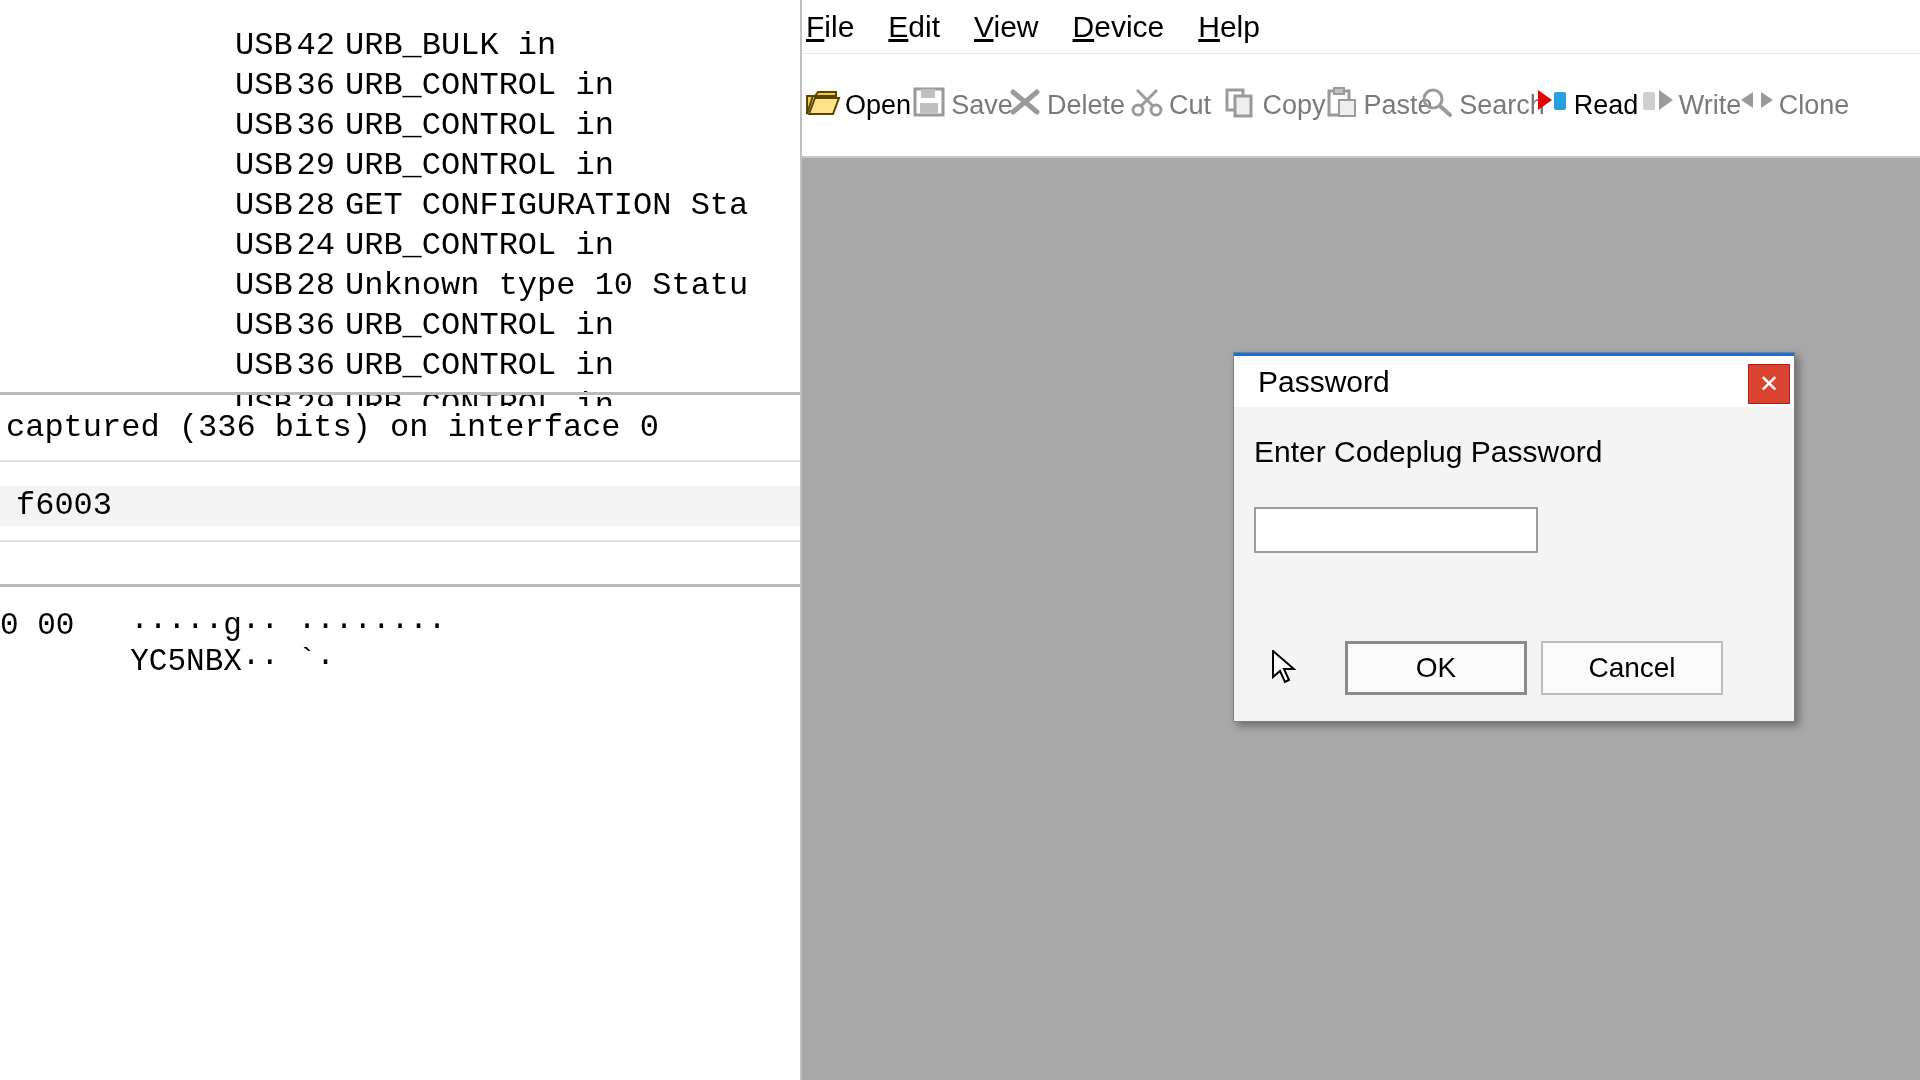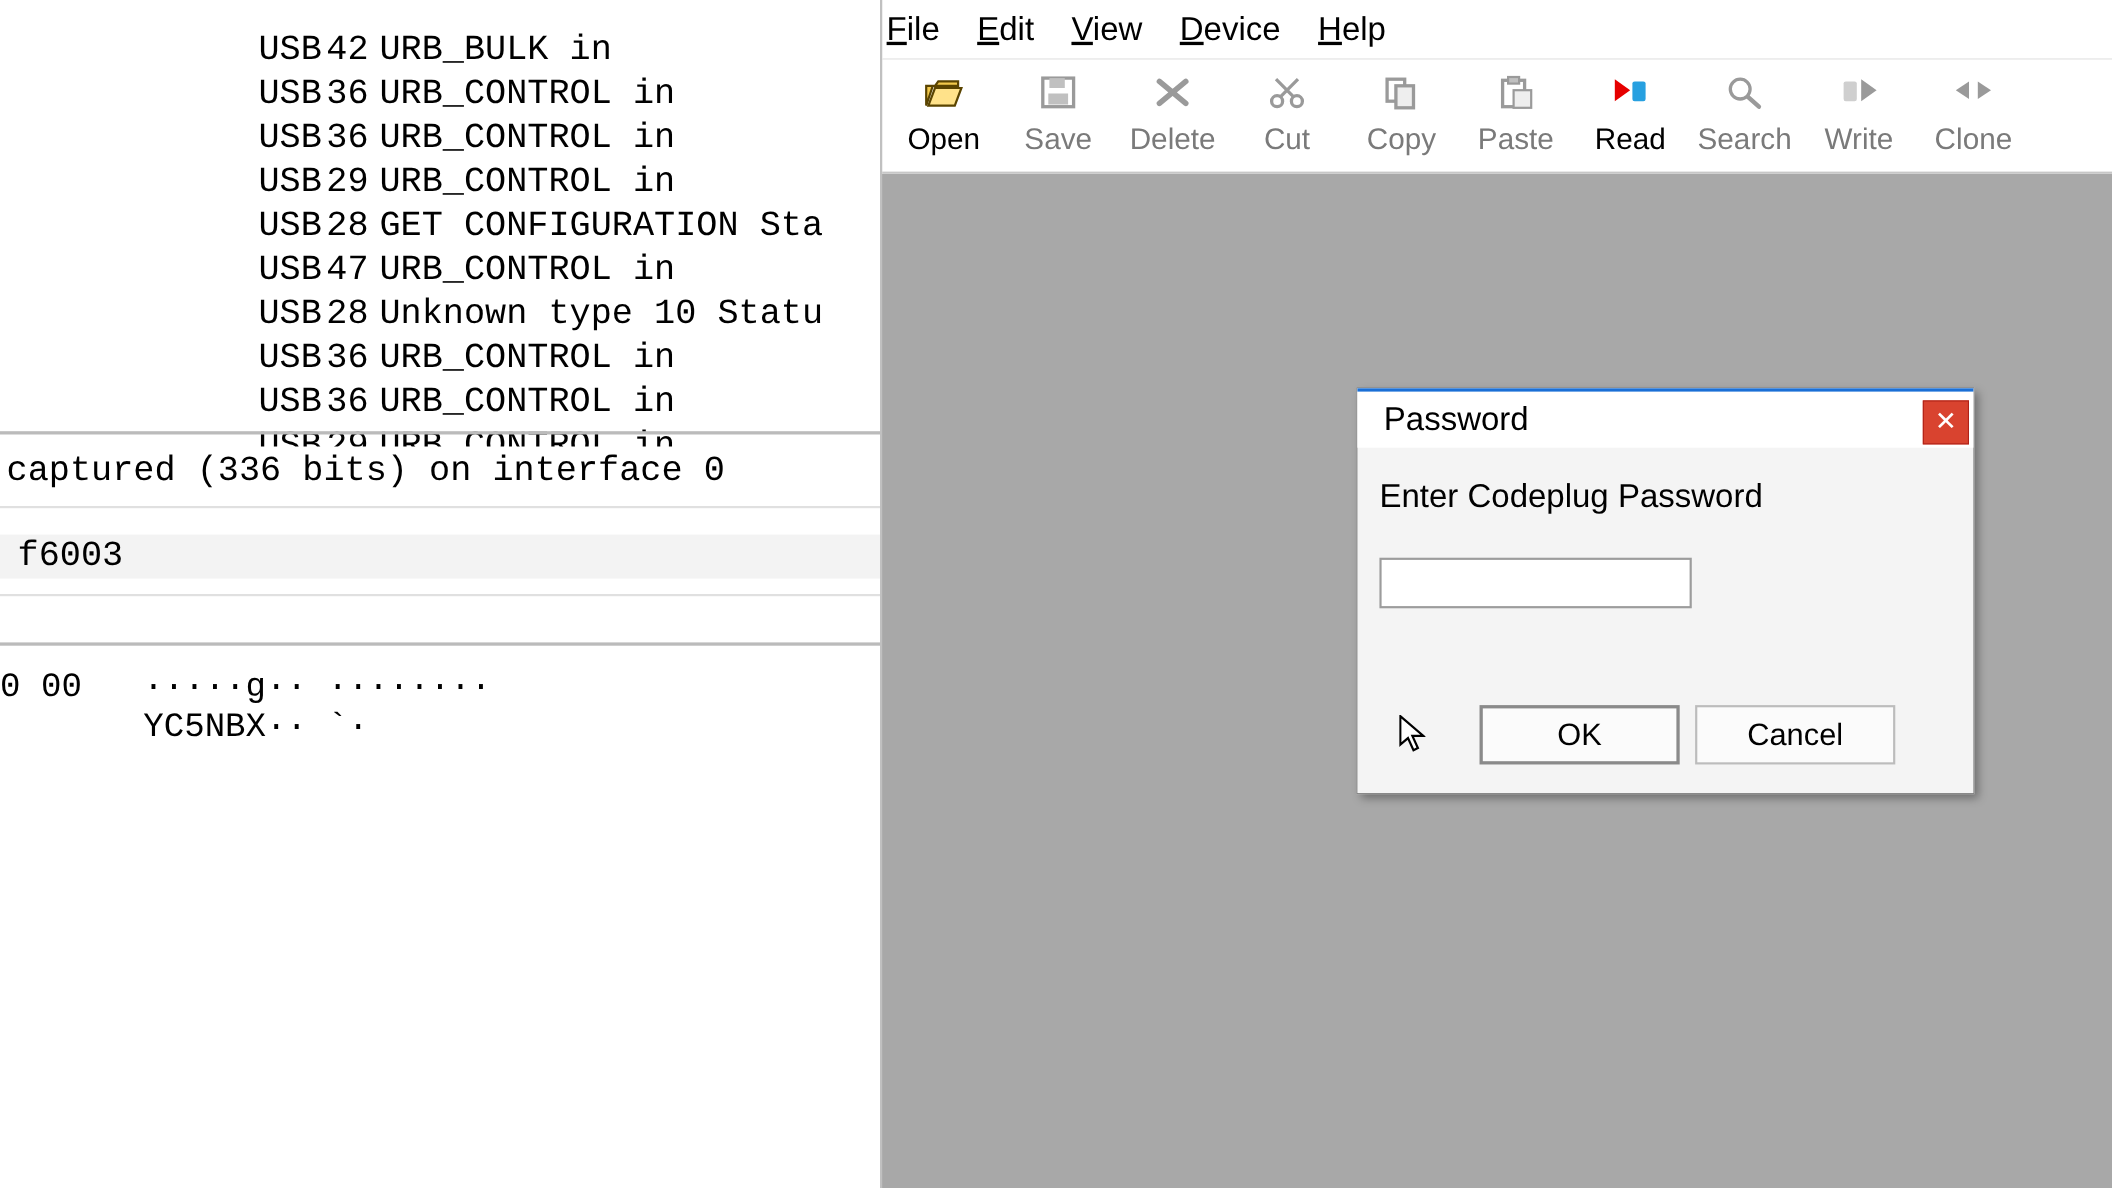--- a/index.html
+++ b/index.html
@@ -71,21 +71,21 @@
 
   .toolbar {
     position:absolute; left:0; top:54px; width:100%; height:104px;
     background:#ffffff;
     display:flex; align-items:center;
     padding-left: 4px;
     border-bottom:2px solid #c7c7c7;
   }
   .tbtn {
     width:104px; height:100px;
-    display:flex; flex-direction:column; align-items:center; justify-content:center;
+    display:flex; flex-direction:row; align-items:center; justify-content:center;
     gap:4px;
     font-size:27px;
     color:#7a7a7a;
     border-right:0;
   }
   .tbtn.enabled { color:#000; }
   .tbtn svg { width:36px; height:32px; }
   .tbtn.enabled svg .s-fill { fill:#f2c84b; }
   .tbtn.enabled.read svg .tri { fill:#e60000; }
   .tbtn.enabled.read svg .bl { fill:#27a0e0; }
@@ -156,21 +156,21 @@
 
 <div class="left-panel">
   <div class="packet-list" style="top:-14px;">
 
     <div class="packet-row"><span class="col-proto"></span><span class="col-len"></span><span class="col-info"></span></div>
     <div class="packet-row"><span class="col-proto">USB</span><span class="col-len">42</span><span class="col-info">URB_BULK in</span></div>
     <div class="packet-row"><span class="col-proto">USB</span><span class="col-len">36</span><span class="col-info">URB_CONTROL in</span></div>
     <div class="packet-row"><span class="col-proto">USB</span><span class="col-len">36</span><span class="col-info">URB_CONTROL in</span></div>
     <div class="packet-row"><span class="col-proto">USB</span><span class="col-len">29</span><span class="col-info">URB_CONTROL in</span></div>
     <div class="packet-row"><span class="col-proto">USB</span><span class="col-len">28</span><span class="col-info">GET CONFIGURATION Sta</span></div>
-    <div class="packet-row"><span class="col-proto">USB</span><span class="col-len">47</span><span class="col-info">URB_CONTROL in</span></div>
+    <div class="packet-row"><span class="col-proto">USB</span><span class="col-len">24</span><span class="col-info">URB_CONTROL in</span></div>
     <div class="packet-row"><span class="col-proto">USB</span><span class="col-len">28</span><span class="col-info">Unknown type 10 Statu</span></div>
     <div class="packet-row"><span class="col-proto">USB</span><span class="col-len">36</span><span class="col-info">URB_CONTROL in</span></div>
     <div class="packet-row"><span class="col-proto">USB</span><span class="col-len">36</span><span class="col-info">URB_CONTROL in</span></div>
     <div class="packet-row" style="height:20px; overflow:hidden;"><span class="col-proto">USB</span><span class="col-len">29</span><span class="col-info">URB_CONTROL in</span></div>
   </div>
 
   <div class="divider-h" style="top:392px;"></div>
 
   <div class="capture-line" style="top:408px;"> captured (336 bits) on interface 0</div>
 
@@ -246,37 +246,37 @@
     <div class="tbtn">
       <span>
         <svg viewBox="0 0 36 32">
             <rect x="6" y="5" width="20" height="24" fill="none" stroke="#9a9a9a" stroke-width="3"></rect>
             <rect x="11" y="2" width="10" height="6" fill="#c0c0c0" stroke="#9a9a9a" stroke-width="2"></rect>
             <rect x="16" y="14" width="16" height="16" fill="#eee" stroke="#9a9a9a" stroke-width="2"></rect>
           </svg>
       </span>
       <span>Paste</span>
     </div>
+    <div class="tbtn">
+      <span>
+        <svg viewBox="0 0 36 32">
+            <circle cx="14" cy="13" r="9" fill="none" stroke="#9a9a9a" stroke-width="3"></circle>
+            <path d="M21 20l10 9" stroke="#9a9a9a" stroke-width="4" stroke-linecap="round"></path>
+          </svg>
+      </span>
+      <span>Search</span>
+    </div>
     <div class="tbtn enabled read">
       <span>
         <svg viewBox="0 0 36 32">
             <polygon class="tri" points="4,4 4,24 18,14"></polygon>
             <rect class="bl" x="20" y="6" width="12" height="18" rx="2"></rect>
           </svg>
       </span>
       <span>Read</span>
-    </div>
-    <div class="tbtn">
-      <span>
-        <svg viewBox="0 0 36 32">
-            <circle cx="14" cy="13" r="9" fill="none" stroke="#9a9a9a" stroke-width="3"></circle>
-            <path d="M21 20l10 9" stroke="#9a9a9a" stroke-width="4" stroke-linecap="round"></path>
-          </svg>
-      </span>
-      <span>Search</span>
     </div>
     <div class="tbtn">
       <span>
         <svg viewBox="0 0 36 32">
             <rect x="4" y="6" width="12" height="18" rx="2" fill="#cfcfcf"></rect>
             <polygon points="20,4 34,14 20,24" fill="#9a9a9a"></polygon>
           </svg>
       </span>
       <span>Write</span>
     </div>

